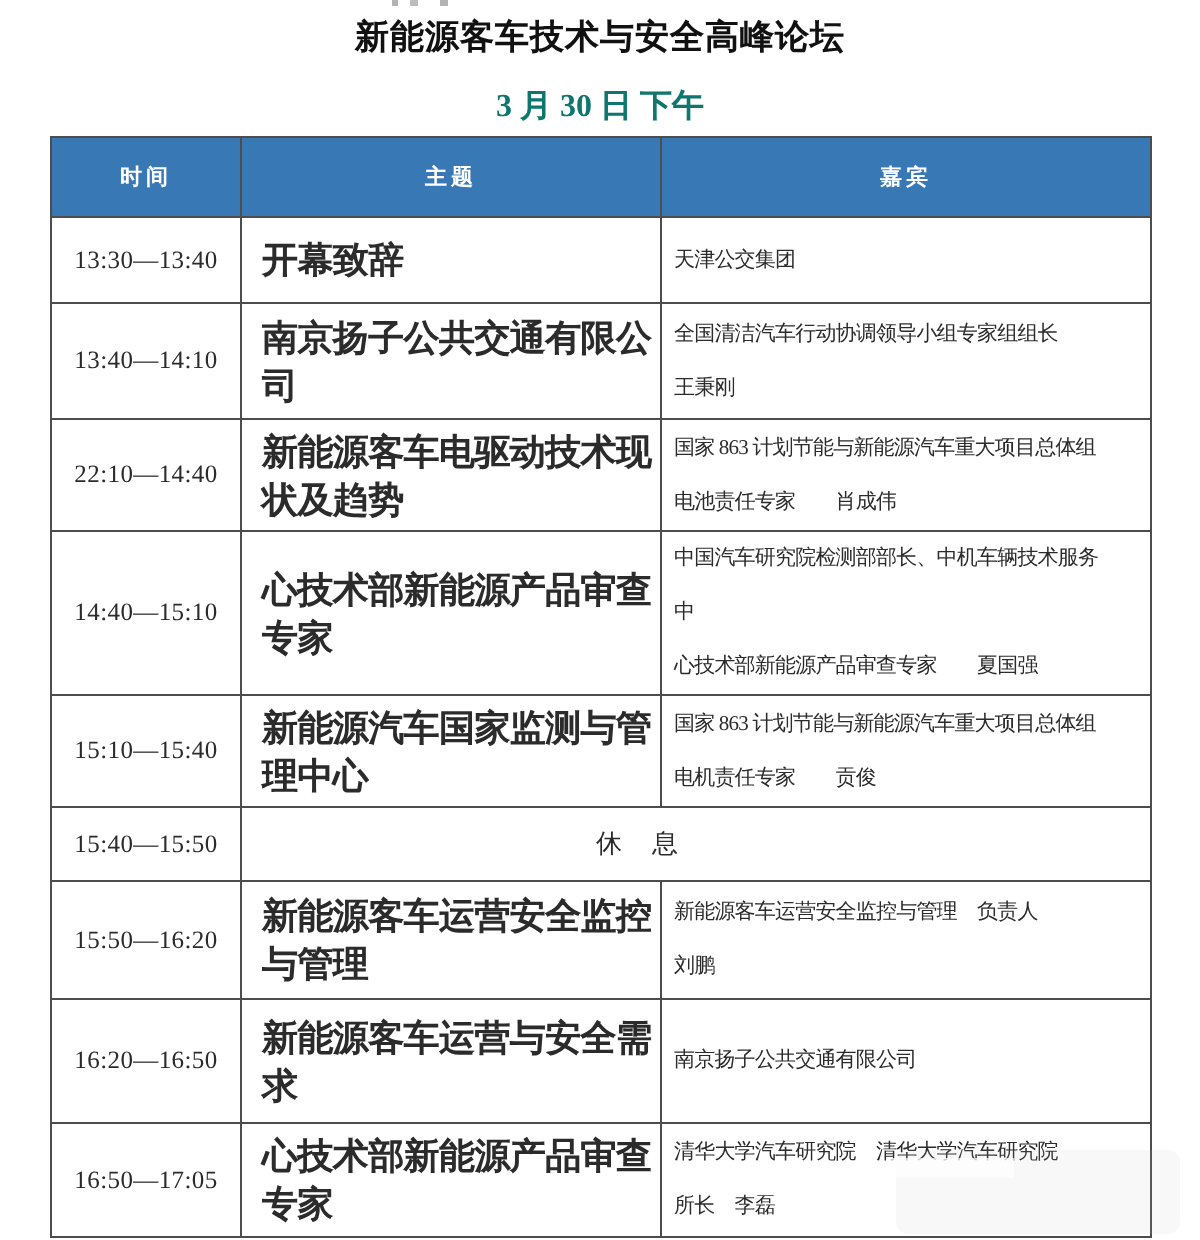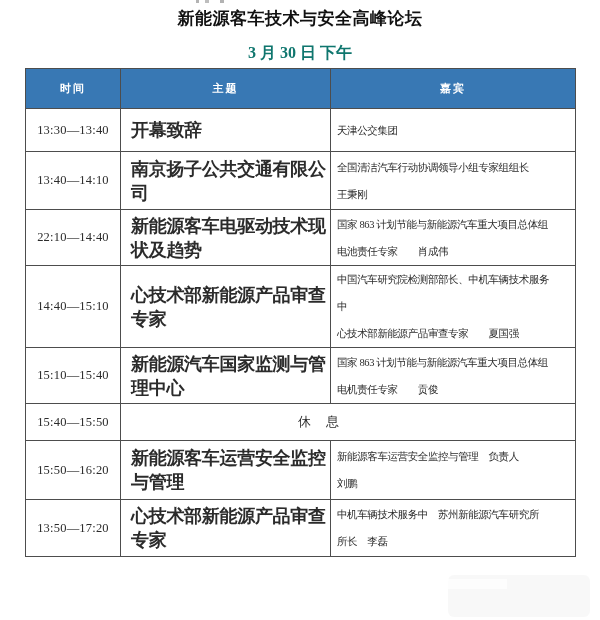--- a/index.html
+++ b/index.html
@@ -137,24 +137,29 @@
       <tr class="rh-d">
         <td class="time">15:40—15:50</td>
         <td class="break-cell" colspan="2">休　息</td>
       </tr>
       <tr class="rh-e">
         <td class="time">15:50—16:20</td>
         <td class="topic">新能源客车运营安全监控与管理</td>
         <td class="guest">新能源客车运营安全监控与管理　负责人
 刘鹏</td>
       </tr>
+      <tr class="rh-f">
+        <td class="time">16:20—16:50</td>
+        <td class="topic">新能源客车运营与安全需求</td>
+        <td class="guest">南京扬子公共交通有限公司</td>
+      </tr>
       <tr class="rh-g">
-        <td class="time">13:50—17:20</td>
+        <td class="time">16:50—17:05</td>
         <td class="topic">心技术部新能源产品审查专家</td>
-        <td class="guest">中机车辆技术服务中　苏州新能源汽车研究所
+        <td class="guest">清华大学汽车研究院　清华大学汽车研究院
 所长　李磊</td>
       </tr>
     </tbody>
   </table>
 
   <div class="watermark-ghost"></div>
   <div class="border-fade"></div>
 
 </div>
 

